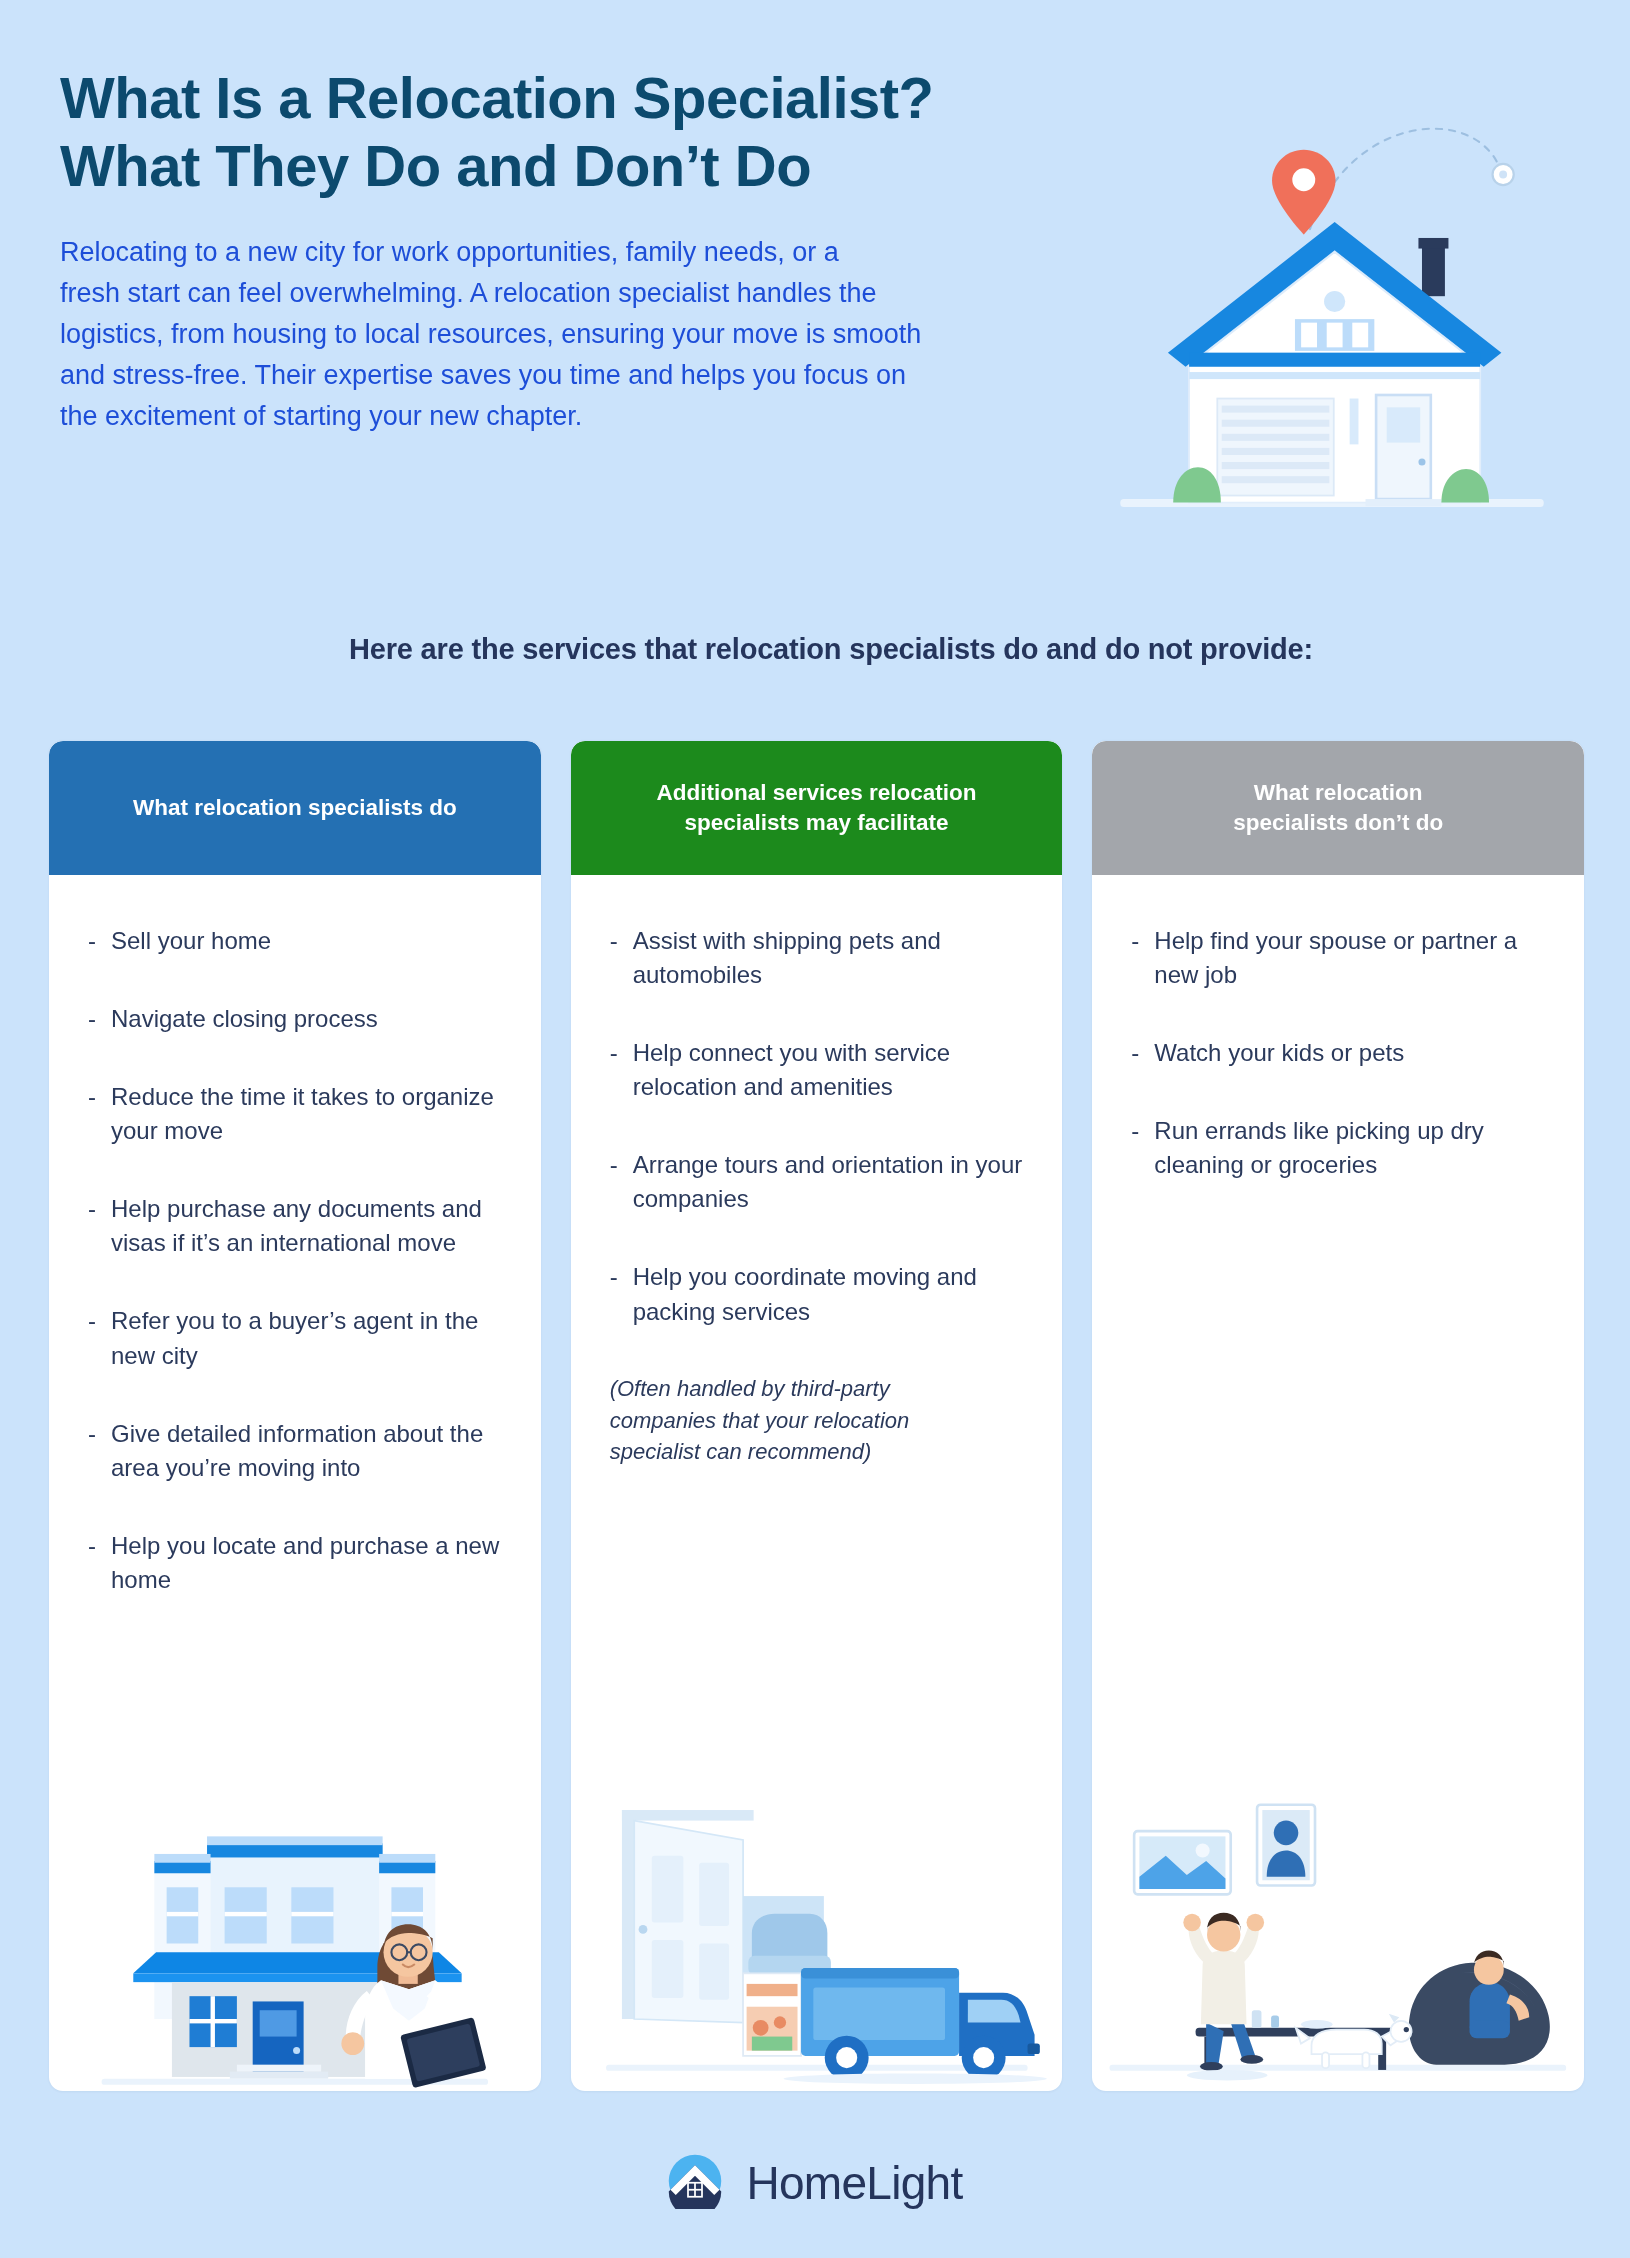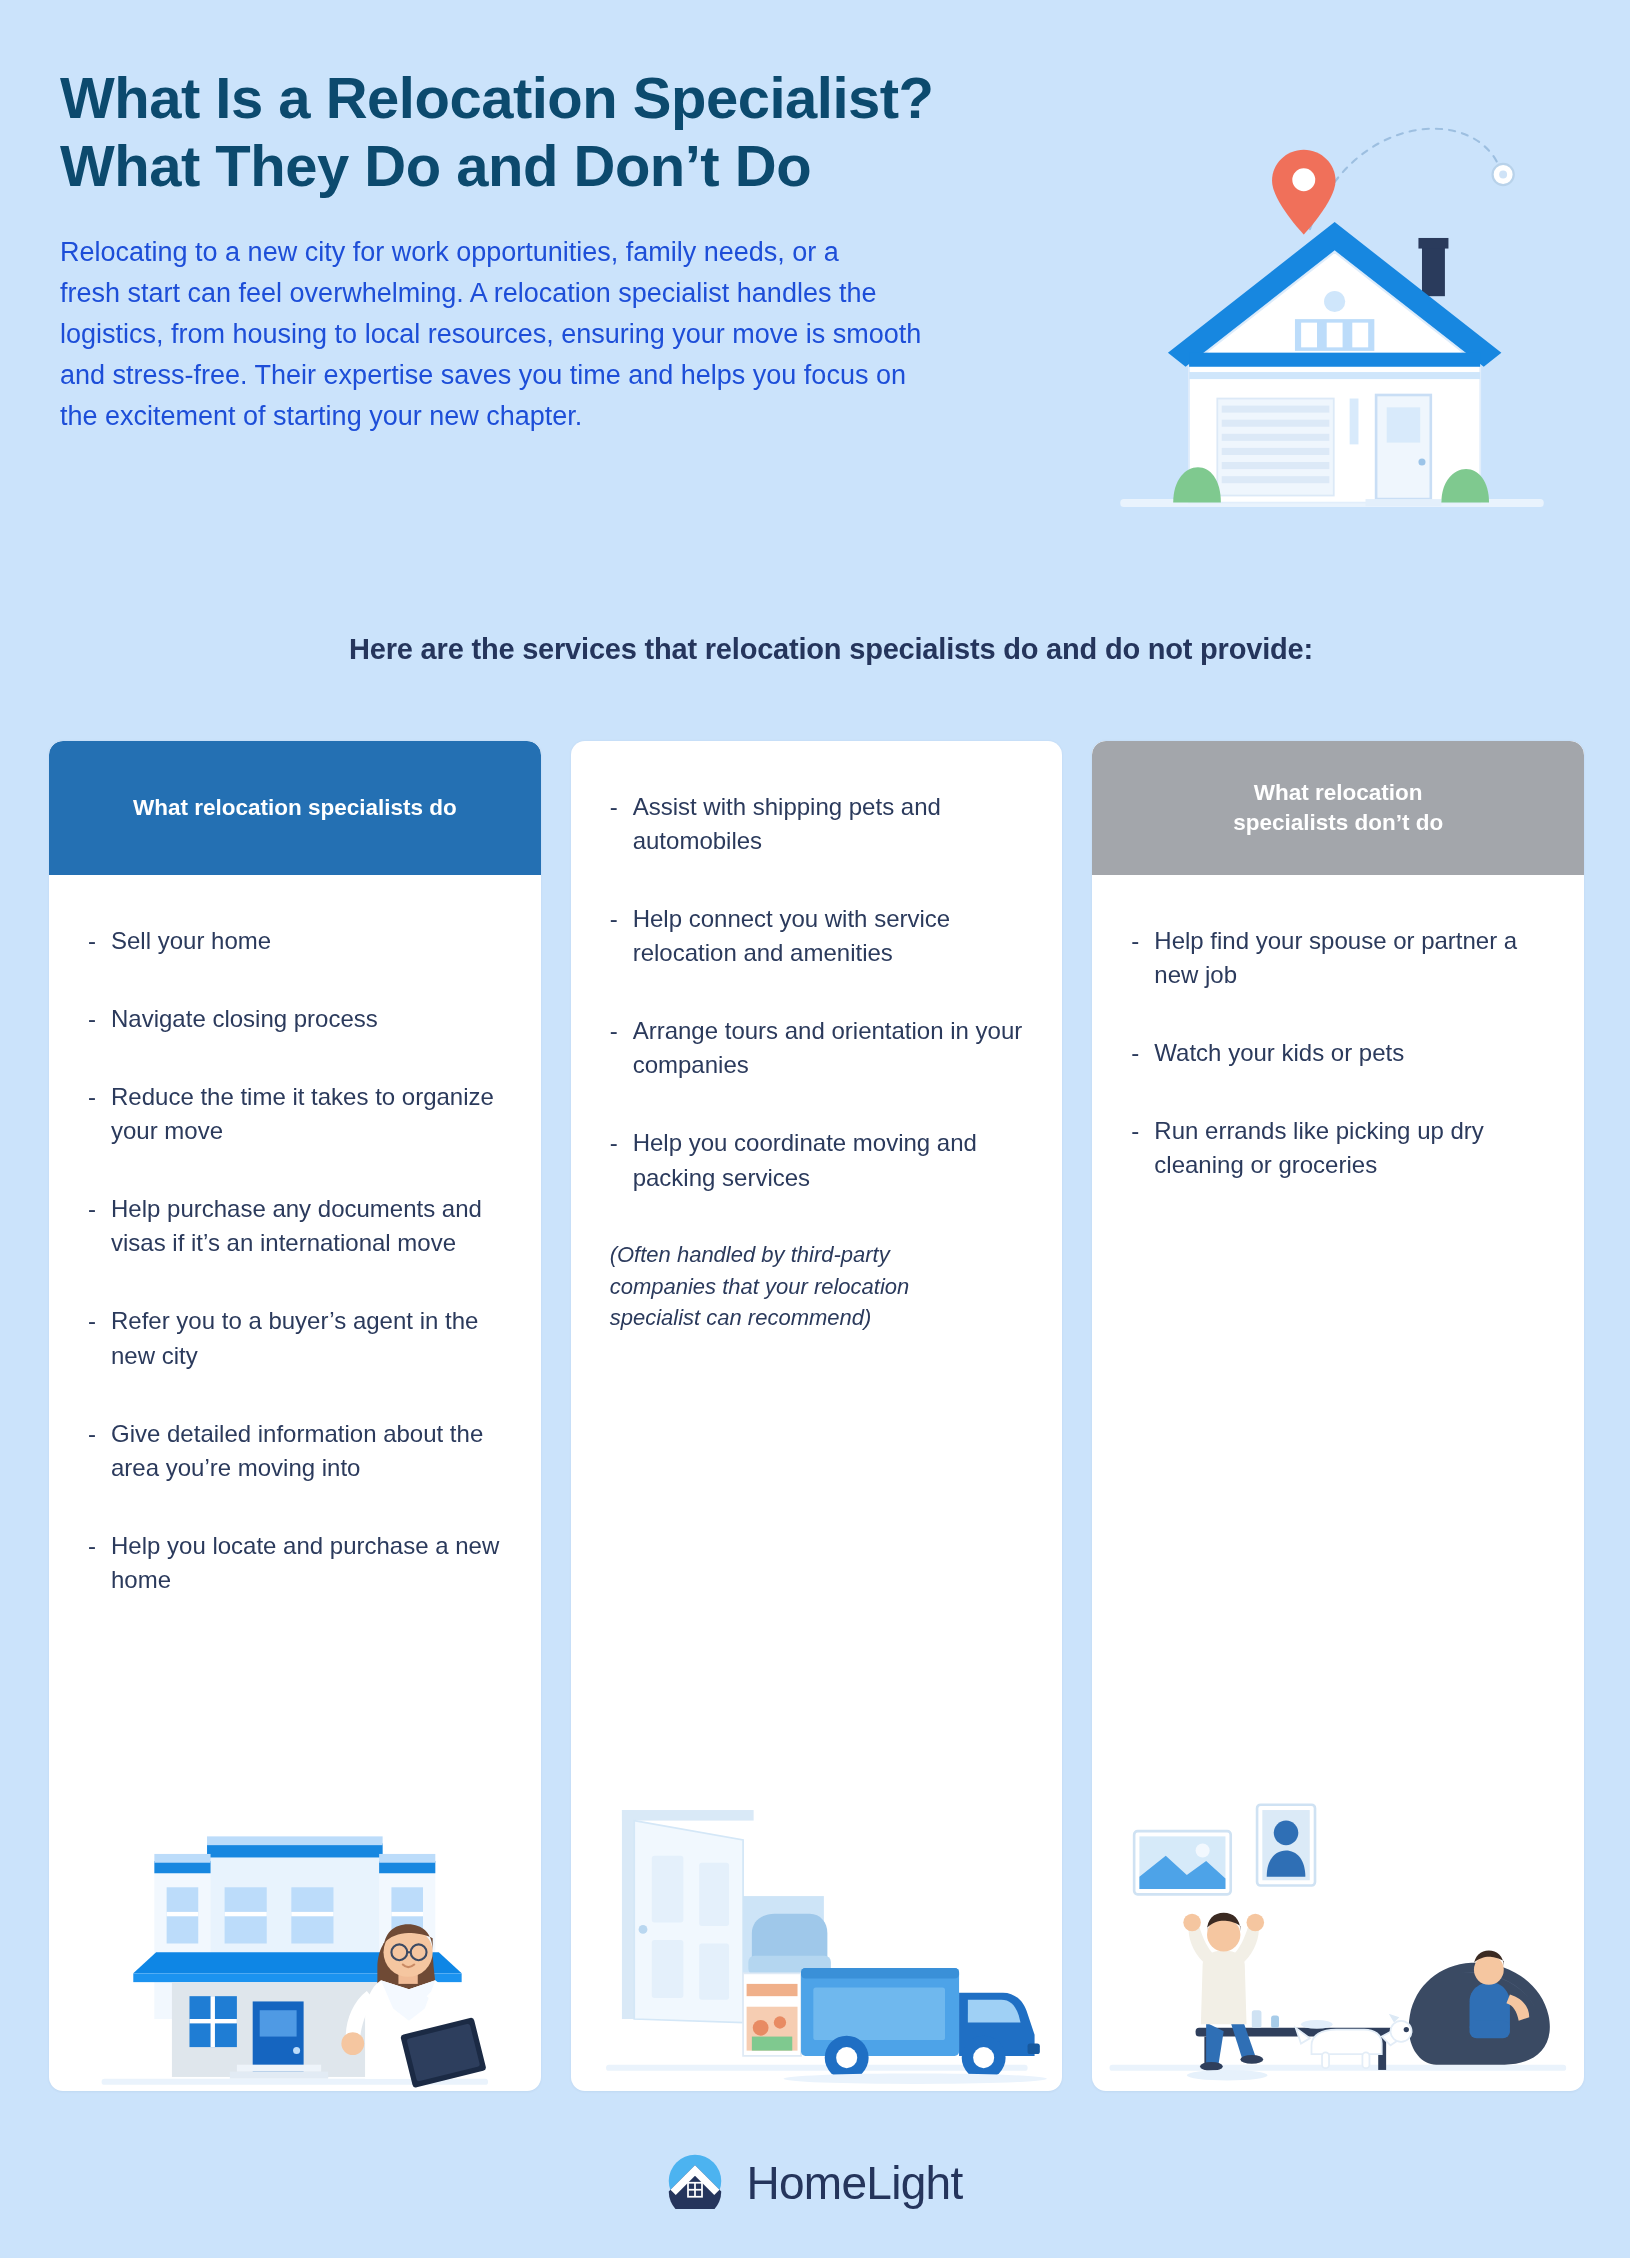--- a/index.html
+++ b/index.html
@@ -349,20 +349,22 @@
 
             <path d="M362 216 C346 228 338 250 338 268 L354 272 C356 252 362 236 372 228 Z" fill="#ffffff"></path>
 
             <circle cx="346" cy="276" r="13" fill="#f5c6a0"></circle>
           </g>
         </svg>
       </div>
     </div>
 
     <div class="col">
+      <div class="col-head" id="head1" style="background: rgb(28, 138, 28);">Additional services  relocation
+specialists may facilitate</div>
       <div class="col-body">
         <ul class="bullets">
           <li>
               <span class="dash">-</span>
               <span class="txt">Assist with shipping pets and automobiles</span>
             </li>
           <li>
               <span class="dash">-</span>
               <span class="txt">Help connect you with service relocation and amenities</span>
             </li>

